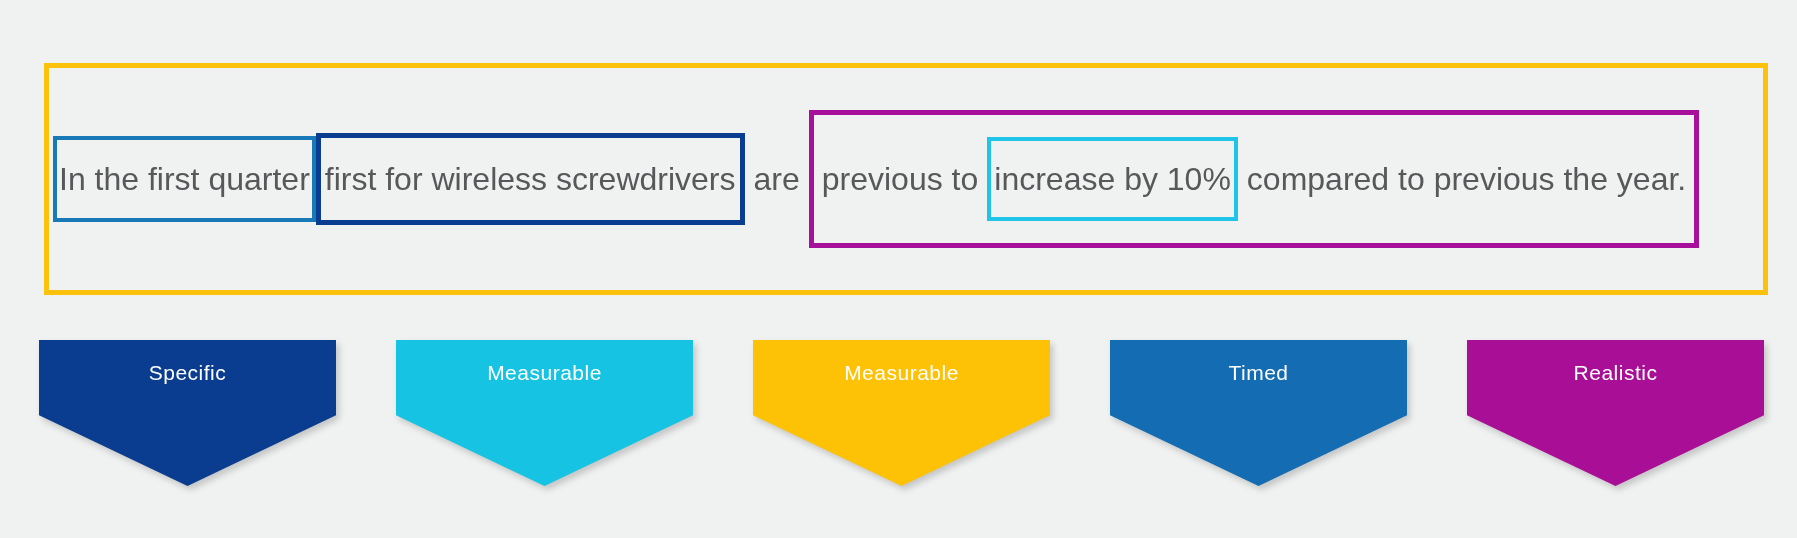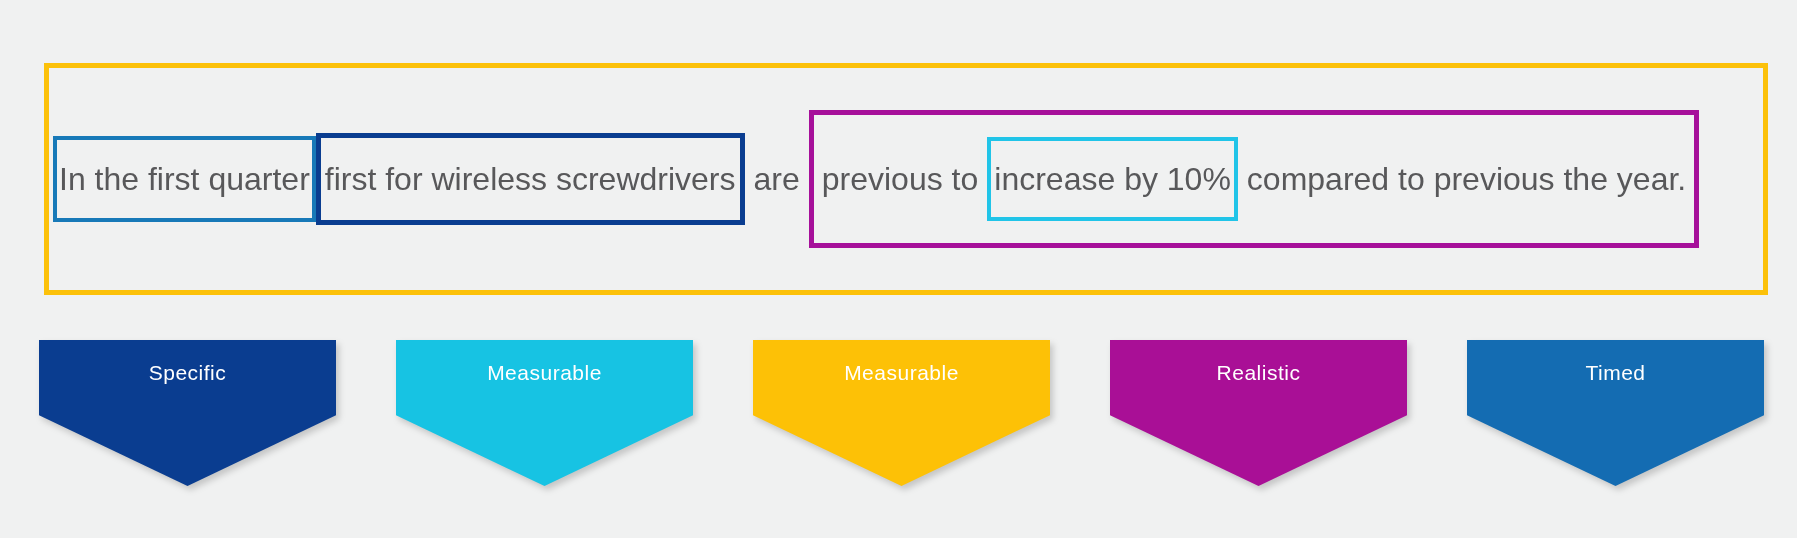--- a/index.html
+++ b/index.html
@@ -126,24 +126,24 @@
       <div class="banner" style="background-color: rgb(23, 195, 227);">
         <span>Measurable</span>
       </div>
     </div>
     <div class="banner-wrap">
       <div class="banner" style="background-color: rgb(253, 193, 6);">
         <span>Measurable</span>
       </div>
     </div>
     <div class="banner-wrap">
-      <div class="banner" style="background-color: rgb(169, 15, 150);">
-        <span>Realistic</span>
+      <div class="banner" style="background-color: rgb(20, 108, 178);">
+        <span>Timed</span>
       </div>
     </div>
     <div class="banner-wrap">
-      <div class="banner" style="background-color: rgb(20, 108, 178);">
-        <span>Timed</span>
+      <div class="banner" style="background-color: rgb(169, 15, 150);">
+        <span>Realistic</span>
       </div>
     </div>
   </div>
 
 </div>
 
 </body></html>

